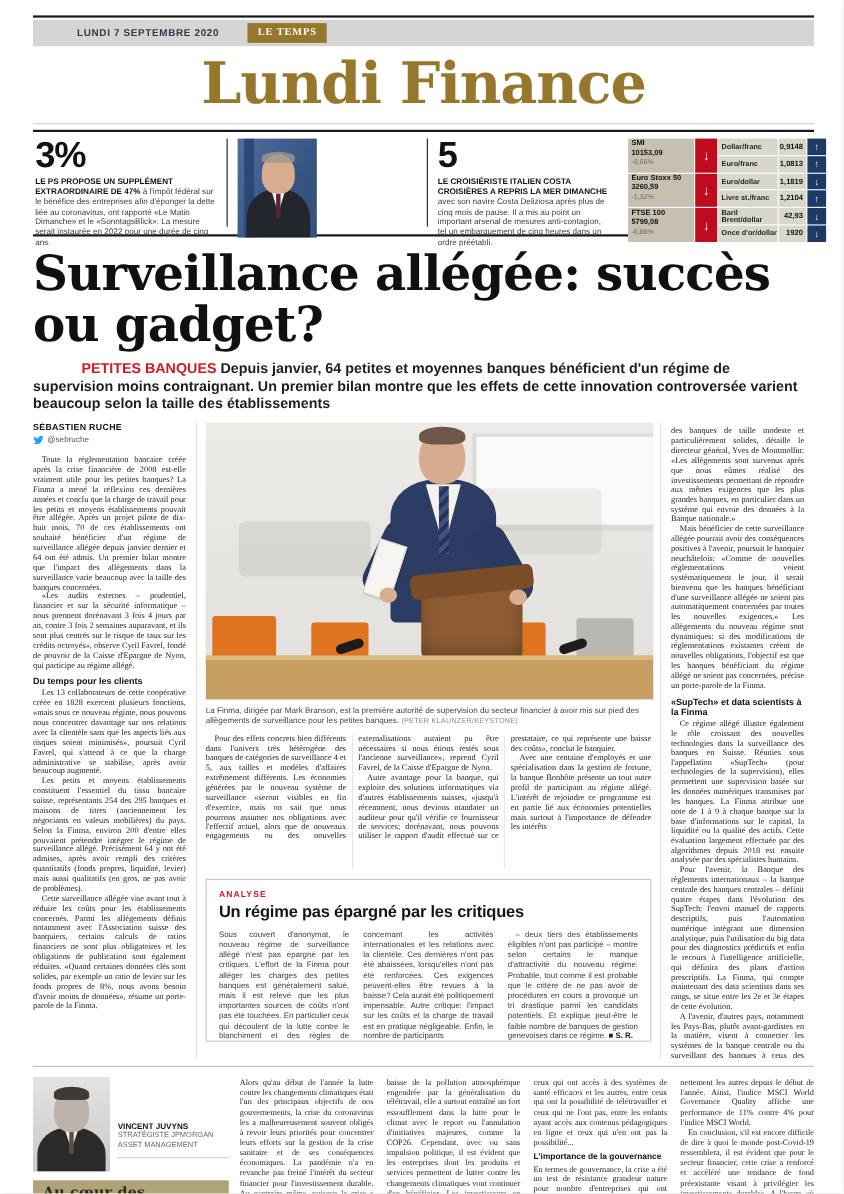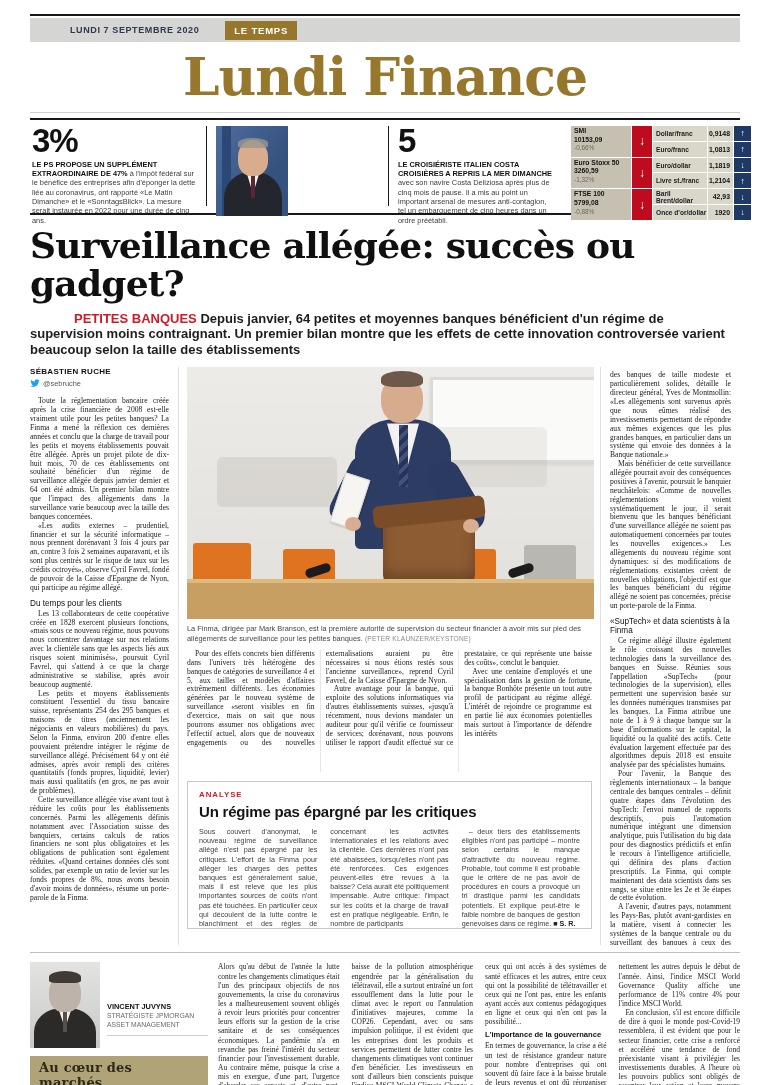--- a/index.html
+++ b/index.html
@@ -9,21 +9,21 @@
     background:#ffffff; overflow:hidden;
     font-family:"Liberation Sans", sans-serif; color:#1a1a1a;
     box-shadow:0 0 6px rgba(0,0,0,.25);
   }
   .inner { padding:14px 27px 0 30px; }
 
   
   .top-rule { height:2px; background:#15181c; }
   .gray-band { height:24px; background:#d5d5d3; display:flex; align-items:center; margin-top:2px; }
   .band-date { margin-left:40px; font-size:9px; font-weight:bold; letter-spacing:.6px; color:#2e3a4e; }
-  .brand-badge { margin-left:26px; background:#97772c; color:#fff; font-family:Liberation Sans, sans-serif;
+  .brand-badge { margin-left:26px; background:#97772c; color:#fff; font-family:Liberation Serif, serif;
     font-weight:bold; font-size:9.5px; letter-spacing:.8px; padding:4px 9px 4px 9px; }
   .section-title { text-align:center; font-family:"DejaVu Serif", serif; font-weight:bold;
     font-size:52px; color:#97772c; letter-spacing:-1px; line-height:1.02; margin-top:8px; }
   .thin-rule { height:1px; background:#cfcfcd; margin-top:9px; }
 
   
   .briefs { display:flex; border-top:2px solid #15181c; border-bottom:2px solid #15181c;
     margin-top:5px; padding:6px 0 7px 0; height:97px; }
   .brief { padding:0 9px; }
   .brief + .brief { border-left:1px solid #15181c; }
@@ -64,39 +64,39 @@
   .m-red { grid-column:2; grid-row:span 2; background:#bf0b1e; color:#fff; display:flex;
     align-items:center; justify-content:center; font-size:12px; font-weight:bold; }
   .m-name { grid-column:3; background:#d9d6ca; font-size:6.6px; font-weight:bold; color:#222;
     display:flex; align-items:center; padding-left:3px; }
   .m-val { grid-column:4; background:#d9d6ca; font-size:6.9px; font-weight:bold; color:#111;
     display:flex; align-items:center; justify-content:flex-end; padding-right:3px; }
   .m-arr { grid-column:5; background:#1e3a64; color:#fff; display:flex; align-items:center;
     justify-content:center; font-size:8.5px; font-weight:bold; }
 
   
-  .headline { font-family:"DejaVu Serif", serif; font-weight:bold; font-size:36px;
+  .headline { font-family:"DejaVu Serif", serif; font-weight:bold; font-size:44px;
     letter-spacing:-.8px; color:#101010; margin-top:12px; line-height:1.05; }
   .standfirst { margin-top:8px; font-size:13px; font-weight:bold; line-height:1.2; color:#1d1d1d; }
   .kicker { color:#d01a26;padding-left:44px; }
 
   
   .article { display:flex; margin-top:10px; height:578px; overflow:hidden; }
   .colA { width:148px; flex:none; padding-right:9px; }
   .colMid { width:423px; flex:none; border-left:1px solid #e0e0de; border-right:1px solid #e0e0de;
     padding:0 8px; }
   .colE { width:130px; flex:none; padding-left:9px; }
   .byline { font-size:8px; font-weight:bold; letter-spacing:.3px; color:#111; }
-  .handle { display:flex; align-items:center; gap:3px; margin-top:2px; font-size:7.4px; color:#555; }
+  .handle { display:flex; align-items:flex-start; gap:3px; margin-top:2px; font-size:7.4px; color:#555; }
   .bird { width:10px; height:10px; fill:#1da1f2; }
   .body-p { font-family:"Liberation Serif", serif; font-size:7.6px; line-height:1.17;
     text-align:justify; color:#191919; margin-top:4px; }
   .body-p.ind { text-indent:8px; margin-top:0; }
   .colA .first-p { margin-top:9px; }
-  .col-sub { font-size:8.2px; font-weight:normal; color:#111; margin-top:6px; margin-bottom:2px; }
+  .col-sub { font-size:8.2px; font-weight:bold; color:#111; margin-top:6px; margin-bottom:2px; }
 
   
   .photo { position:relative; width:407px; height:252px; background:linear-gradient(#ecebe8,#e2e0dc);
     overflow:hidden; }
   .ph-whiteboard { position:absolute; right:-6px; top:10px; width:170px; height:86px;
     background:#fafaf8; border:3px solid #dcdad6; box-shadow:0 2px 3px rgba(0,0,0,.08); }
   .ph-wallmark { position:absolute; left:30px; top:90px; width:120px; height:50px;
     background:rgba(170,168,160,.25); border-radius:6px; }
   .ph-wallmark2 { position:absolute; left:210px; top:60px; width:150px; height:60px;
     background:rgba(175,172,163,.18); border-radius:6px; }

